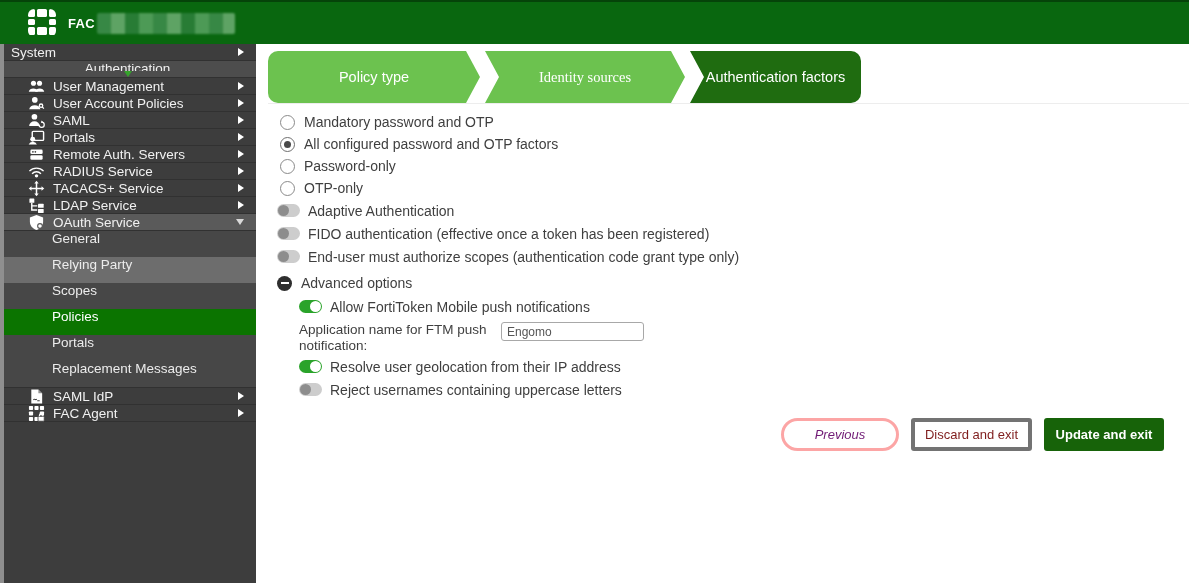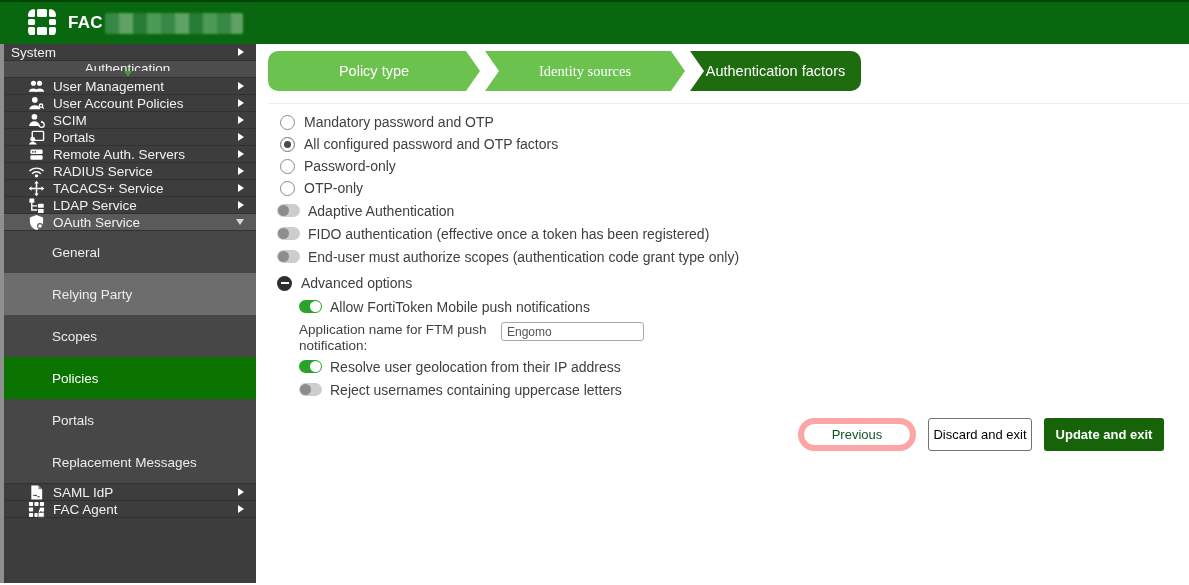--- a/index.html
+++ b/index.html
@@ -7,21 +7,21 @@
   .app { width:1189px; height:585px; position:relative; overflow:hidden; background:#fff; }
 
   
   .topbar { height:44px; background:#09670f; border-top:2px solid rgba(0,0,0,.35);
             display:flex; align-items:center; padding-left:28px; }
   .logo-grid { width:28px; height:28px; display:grid;
                grid-template-columns:7px 10px 7px; grid-template-rows:8px 6px 8px;
                gap:2px; border-radius:6px; overflow:hidden; margin-right:12px; }
   .logo-grid i { background:#fff; border-radius:1.5px; }
   .logo-grid i.gap { background:transparent; }
-  .brand { color:#fff; font-weight:bold; font-size:17px; letter-spacing:.3px; }
+  .brand { color:#fff; font-weight:bold; font-size:13px; letter-spacing:.3px; }
   .redacted { width:138px; height:21px; margin-left:2px; border-radius:2px;
               background:
                 repeating-linear-gradient(90deg,#3d8c4b 0 14px,#68aa6e 14px 28px,#2c7f3a 28px 42px,#55a05e 42px 56px),
                 linear-gradient(0deg,#3d8c4b,#3d8c4b);
               filter:blur(1.2px); opacity:.9; }
 
   
   .layout { display:flex; height:539px; }
 
   
@@ -38,31 +38,31 @@
   .nav-icon { width:19px; height:18px; margin-right:7px; display:flex;
               align-items:center; justify-content:center; flex-shrink:0; }
   .nav-icon svg { width:17px; height:17px; fill:#fff; }
   .nav-label { flex:1; white-space:nowrap; overflow:hidden; }
   .caret-r { width:0; height:0; border-left:6px solid #fff;
              border-top:4.5px solid transparent; border-bottom:4.5px solid transparent; }
   .caret-d { width:0; height:0; border-top:6px solid #d9d9d9;
              border-left:4.5px solid transparent; border-right:4.5px solid transparent; }
   .caret-d.green { border-top-color:#35a32c; }
   .submenu { border-bottom:1px solid #313131; }
-  .sub-item { height:42px; display:flex; align-items:center; padding-left:52px;
+  .sub-item { height:26px; display:flex; align-items:flex-start; padding-left:52px;
               background:#474747; color:#ececec; cursor:pointer; }
   .sub-item.hover { background:#6d6d6d; }
   .sub-item.selected { background:#0b7400; color:#fff; }
 
   
   .content { flex:1; background:#fff; padding:7px 0 0 12px; position:relative; }
 
   
   .wizard { display:flex; width:593px; height:44px; position:relative; }
-  .wseg { height:40px; position:relative; }
+  .wseg { height:52px; position:relative; }
   .wseg .fillwrap { width:100%; height:100%; }
   .wseg-1 { width:212px; border-radius:10px 0 0 10px; overflow:hidden; }
   .wseg-1 .fillwrap { background:#6cc24f;
       clip-path:polygon(0 0, calc(100% - 14px) 0, 100% 50%, calc(100% - 14px) 100%, 0 100%); }
   .wseg-2 { width:200px; margin-left:5px;font-family:Liberation Serif, serif; }
   .wseg-2 .fillwrap { background:#6cc24f;
       clip-path:polygon(0 0, calc(100% - 14px) 0, 100% 50%, calc(100% - 14px) 100%, 0 100%, 14px 50%); }
   .wseg-3 { width:171px; margin-left:5px; border-radius:0 10px 10px 0; overflow:hidden; }
   .wseg-3 .fillwrap { background:#1f6c10;
       clip-path:polygon(0 0, 100% 0, 100% 100%, 0 100%, 14px 50%); }
@@ -91,22 +91,22 @@
   .ftm-row { display:flex; margin-left:31px; padding:4px 0 2px 0; }
   .ftm-label { width:199px; font-size:13.5px; line-height:15.5px; color:#3f3f3f; }
   .ftm-input { width:143px; height:19px; border:1px solid #a8a8a8; border-radius:3px;
                font-size:12px; color:#555; padding:0 5px; margin-left:3px;
                font-family:"Liberation Sans","DejaVu Sans",sans-serif; }
 
   
   .btn-row { display:flex; justify-content:flex-end; gap:12px; padding-right:29px; margin-top:17px; }
   .btn { height:33px; font-size:13px; display:flex; align-items:center; justify-content:center;
          cursor:pointer; background:#fff; font-family:inherit; }
-  .btn-previous { width:118px; border:6px solid #fca5a5; border-radius:17px; color:#14532d; }
-  .btn-discard  { width:104px; border:1px solid #737373; border-radius:3px; color:#000000; }
+  .btn-previous { width:118px; border:3px solid #fca5a5; border-radius:17px; color:#701a75;font-style:italic; }
+  .btn-discard  { width:121px; border:4px solid #737373; border-radius:3px; color:#7f1d1d; }
   .btn-update   { width:120px; border:none; border-radius:3px; background:#176309;
                   color:#fff; font-weight:bold; }
 </style>
 </head>
 <body>
 
 <div class="app">
 
   <header class="topbar">
     <div class="logo-grid">
@@ -169,21 +169,21 @@
 
       <div class="nav-item">
         <span class="nav-icon">
             <svg viewBox="0 0 18 18">
               <circle cx="6.8" cy="5" r="3"></circle>
               <path d="M1.2 14.8 a5.6 5 0 0 1 11.2 0 z"></path>
               <path d="M11.6 13.6 a2.8 2.8 0 1 0 2.8-2.9" fill="none" stroke="#fff" stroke-width="1.3"></path>
               <path d="M14.3 9.1 l2 1.7 -2.6 .8 z"></path>
             </svg>
           </span>
-        <span class="nav-label">SCIM</span>
+        <span class="nav-label">SAML</span>
         <span class="caret-r"></span>
       </div>
 
       <div class="nav-item">
         <span class="nav-icon">
             <svg viewBox="0 0 18 18">
               <rect x="4.5" y="2.5" width="12" height="9.5" rx="1" fill="none" stroke="#fff" stroke-width="1.5"></rect>
               <circle cx="5" cy="10.8" r="2.6"></circle>
               <path d="M.7 16.4 a4.6 4.2 0 0 1 8.7 0 z"></path>
             </svg>

